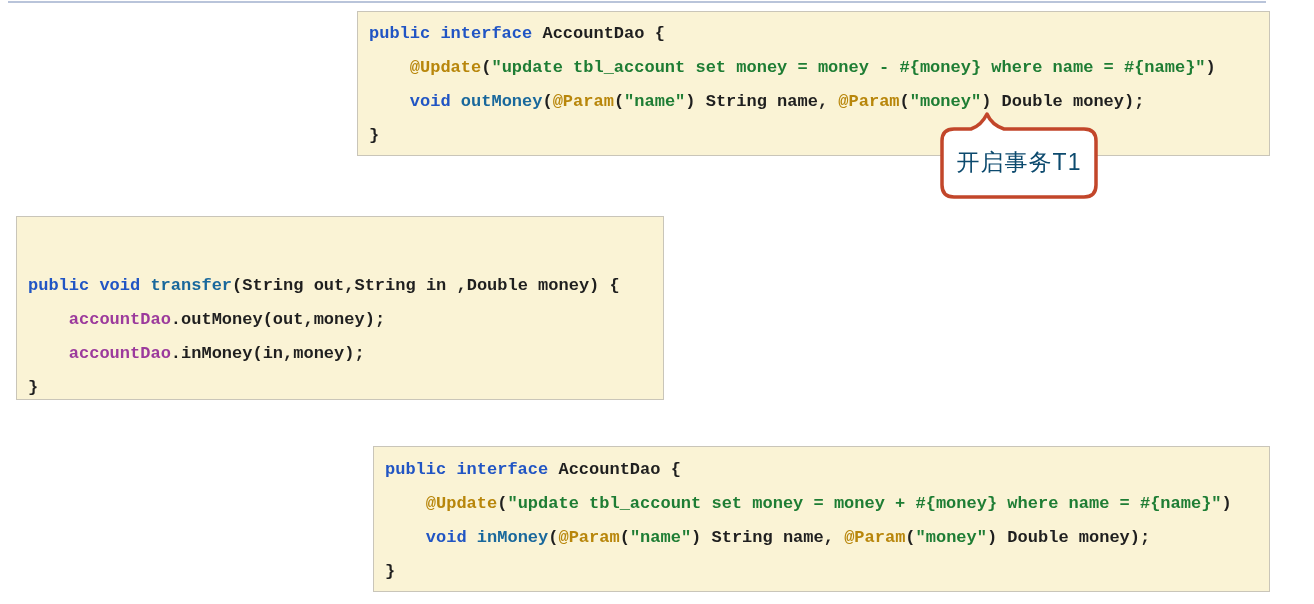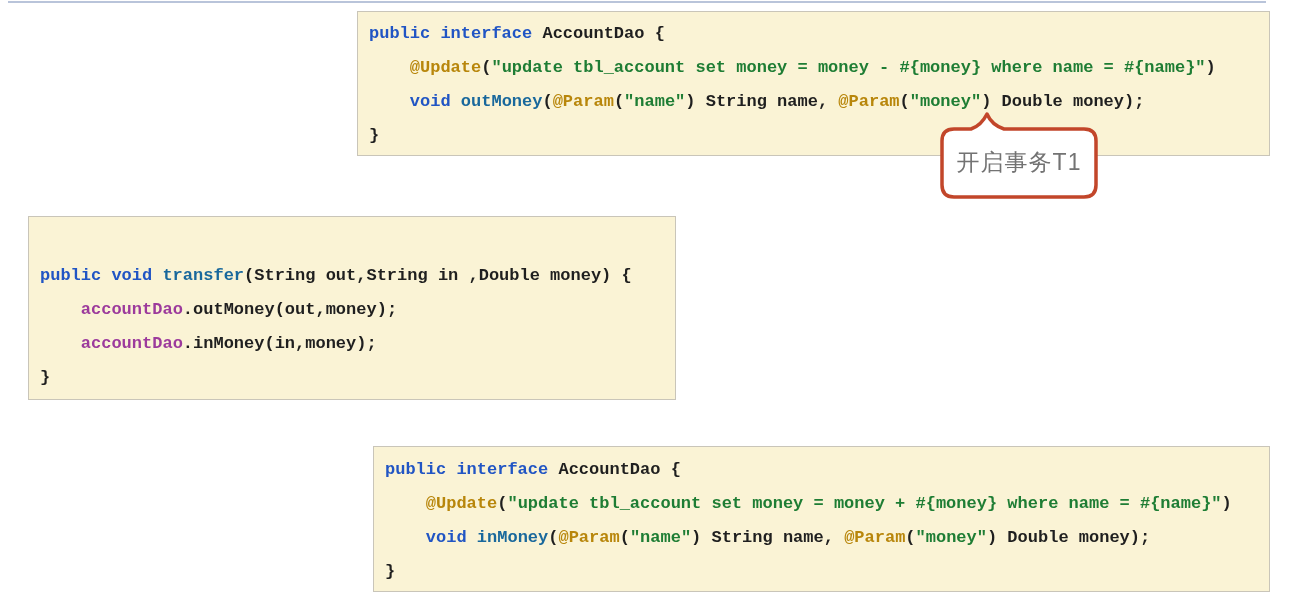--- a/index.html
+++ b/index.html
@@ -19,34 +19,34 @@
     background:#faf3d5;
     border:1px solid #c9c5b9;
     box-sizing:border-box;
     font-size:17px;
     line-height:34px;
     font-weight:600;
     white-space:pre;
     color:#1f1f1f;
   }
   #block-dao-out{left:357px;top:11px;width:913px;height:145px;padding:5px 8px 0 11px;}
-  #block-service{left:28px;top:216px;width:648px;height:184px;padding:8px 8px 0 11px;}
+  #block-service{left:16px;top:216px;width:648px;height:184px;padding:18px 8px 0 11px;}
   #block-dao-in{left:373px;top:446px;width:897px;height:146px;padding:6px 8px 0 11px;}
   .code-line{height:34px;}
   .callout{
     position:absolute;width:160px;height:98px;
   }
   #callout-t1{left:939px;top:111px;}
   #callout-t2{left:939px;top:408px;}
   .callout svg{position:absolute;left:0;top:0;width:160px;height:98px;}
   .callout .label{
     position:absolute;left:0;width:160px;
     display:flex;align-items:center;justify-content:center;
     font-family:"Liberation Sans","DejaVu Sans",sans-serif;
-    font-size:23px;color:#737373;letter-spacing:1px;
+    font-size:23px;color:#0c4a6e;letter-spacing:1px;
   }
   #callout-t1 .label{top:17px;height:69px;}
   #callout-t2 .label{top:3px;height:68px;}
 </style>
 </head>
 <body>
 
 <div class="canvas">
 
   <div class="top-divider" style="background: rgb(185, 196, 218);"></div>

